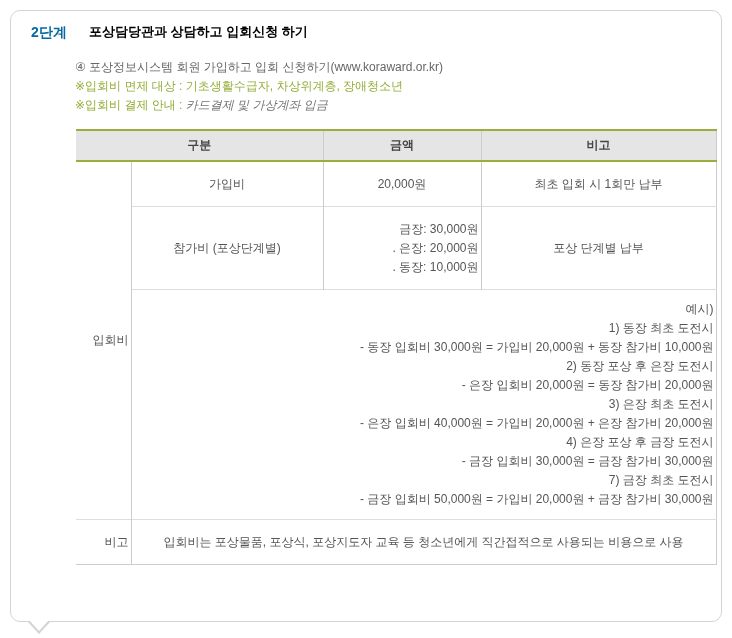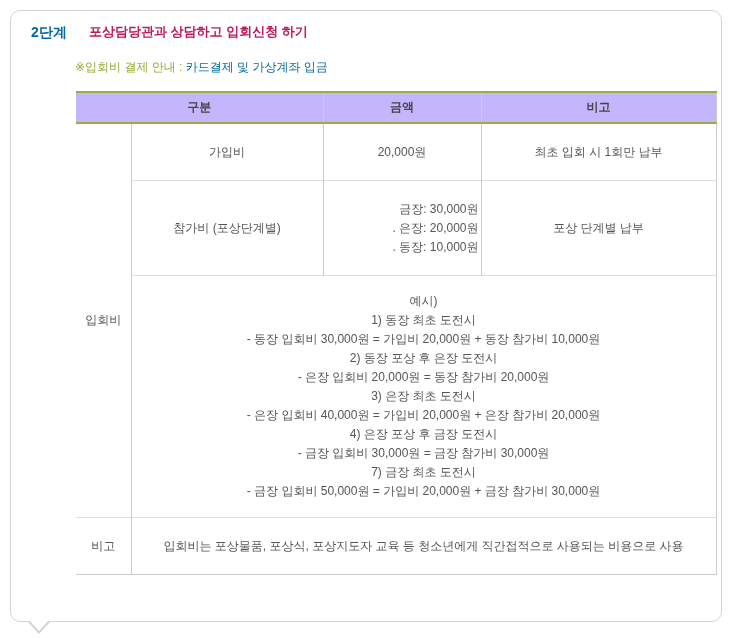--- a/index.html
+++ b/index.html
@@ -21,63 +21,65 @@
     content:"";position:absolute;bottom:-10px;left:18px;width:0;height:0;
     border-left:10px solid transparent;border-right:10px solid transparent;
     border-top:11px solid #ffffff;
   }
   .step-label{
     position:absolute;left:9px;top:13px;width:58px;text-align:center;
     font-size:14px;font-weight:bold;color:#0369a1;
   }
   .content{position:absolute;left:62px;top:13px;width:648px;}
   .step-title{
-    margin:0 0 0 16px;font-size:13px;font-weight:bold;color:#be185d;
+    margin:0 0 0 16px;font-size:13px;font-weight:bold;color:#000000;
     line-height:16px;
   }
   .lines{margin:18px 0 0 2px;}
   .line{line-height:19px;white-space:nowrap;color:#666;}
   .green{color:#94ad38;}
-  .gray{color:#0369a1;}
+  .gray{color:#737373;font-style:italic;}
   table.fee{
     border-collapse:collapse;margin:14px 0 0 3px;width:640px;
     table-layout:fixed;color:#555;
   }
   table.fee th{
     border-top:2px solid #9aae3e;border-bottom:2px solid #9aae3e;
     height:27px;font-weight:bold;color:#444;font-size:12px;
-    background:#c4b5fd;
+    background:#e5e5e5;
   }
   table.fee th+th{border-left:1px solid #ccc;}
   table.fee td{
     border-left:1px solid #ccc;border-top:1px solid #ddd;
-    text-align:center;vertical-align:middle;padding:16px 2px;
+    text-align:center;vertical-align:middle;padding:10px 2px;
   }
-  table.fee td.first{border-left:none;}
+  table.fee td.first{border-left:none;text-align:right;}
   table.fee{border-right:1px solid #ccc;border-bottom:1px solid #ccc;}
   tr.r1 td{height:24px;}
   tr.r2 td{height:62px;}
   td.amount-multi div{line-height:19px;text-align:right;}
   td.example{
     text-align:left;padding:6px 8px 8px 10px;
   }
-  td.example div{line-height:19px;white-space:nowrap;}
+  td.example div{line-height:19px;white-space:nowrap;text-align:right;}
   tr.rfoot td{height:24px;}
   td.foot-text{text-align:left;padding-left:10px;margin-top:41px;}
 </style>
 </head>
 <body>
 
 <div class="bubble">
   <div class="step-label">2단계</div>
 
   <div class="content">
     <h1 class="step-title">포상담당관과 상담하고 입회신청 하기</h1>
 
     <div class="lines">
+      <div class="line">④ 포상정보시스템 회원 가입하고 입회 신청하기(www.koraward.or.kr)</div>
+      <div class="line green">※입회비 면제 대상 : 기초생활수급자, 차상위계층, 장애청소년</div>
       <div class="line"><span class="green">※입회비 결제 안내 : </span><span class="gray">카드결제 및 가상계좌 입금</span></div>
     </div>
 
     <table class="fee">
       <colgroup>
         <col style="width:55px">
           <col style="width:192px">
           <col style="width:158px">
           <col style="width:235px">
       </colgroup>

